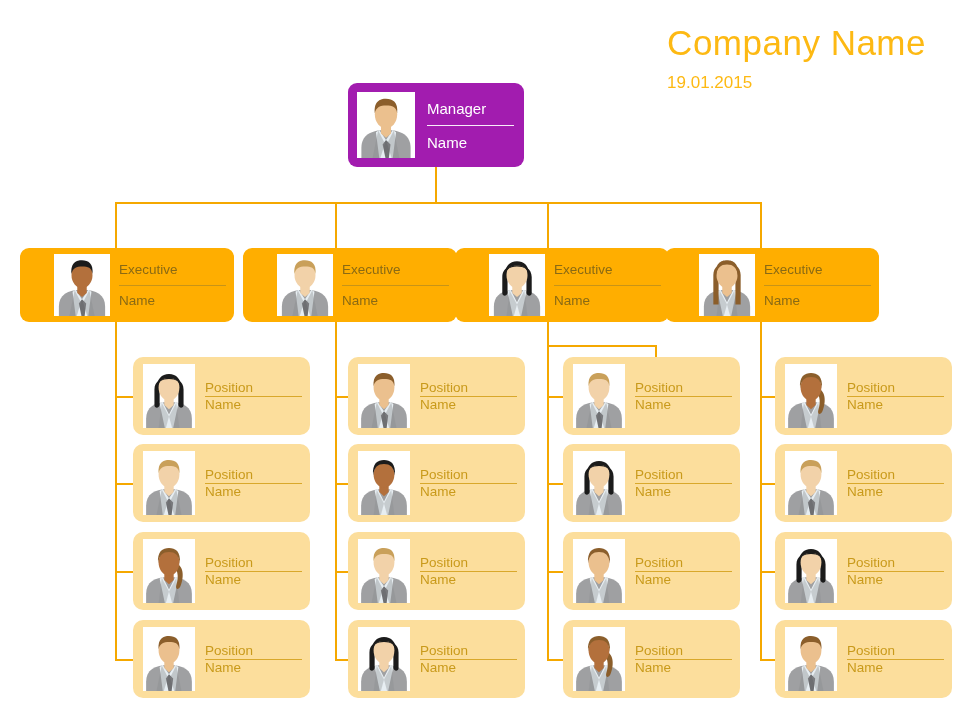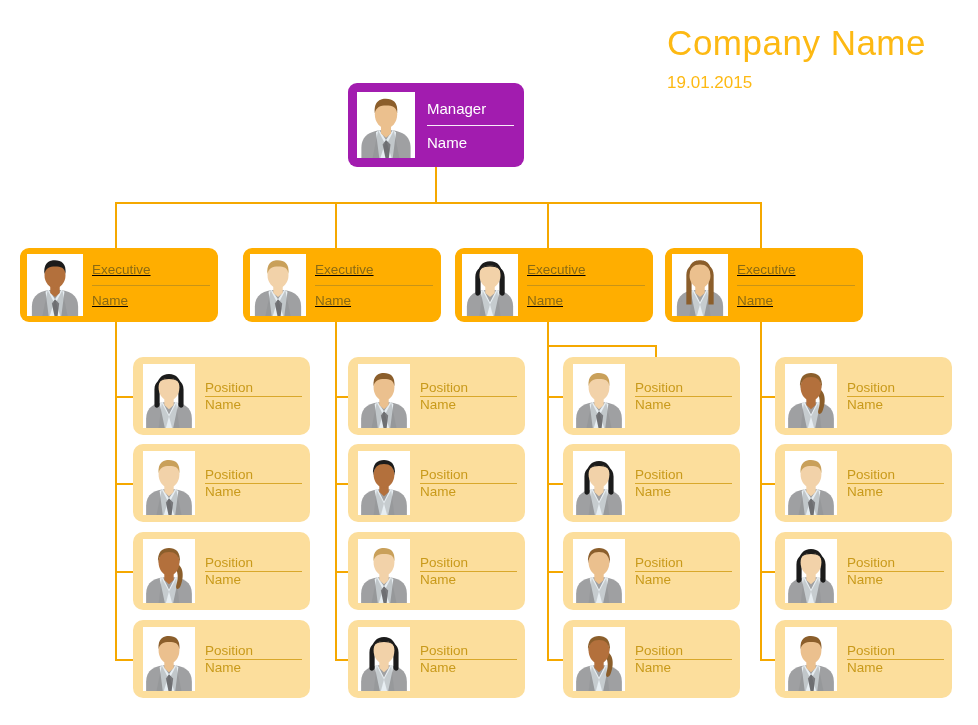--- a/index.html
+++ b/index.html
@@ -40,22 +40,22 @@
     background:#a21caf;border-radius:9px;padding:9px 0 9px 9px;margin-top:21px;
   }
   .n-manager .photo{width:58px;height:66px;}
   .n-manager .txt{padding:0 10px 0 12px;gap:9px;}
   .n-manager .role{color:#ffffff;font-size:15px;}
   .n-manager .pname{color:#ffffff;font-size:15px;}
   .n-manager .rule{background:rgba(255,255,255,.92);}
 
   
   .n-exec{
-    top:248px;width:198px;height:74px;
-    background:#FFAE00;border-radius:9px;padding:6px 0 6px 7px;text-decoration:underline;
+    top:248px;width:214px;height:74px;
+    background:#FFAE00;border-radius:9px;padding:6px 0 6px 34px;
   }
   .n-exec .photo{width:56px;height:62px;}
   .n-exec .txt{padding:0 8px 0 9px;gap:8px;}
   .n-exec .role{color:#8A6A14;font-size:13.5px;}
   .n-exec .pname{color:#8A6A14;font-size:13.5px;}
   .n-exec .rule{background:#C79418;}
 
   
   .n-pos{
     width:177px;height:78px;

